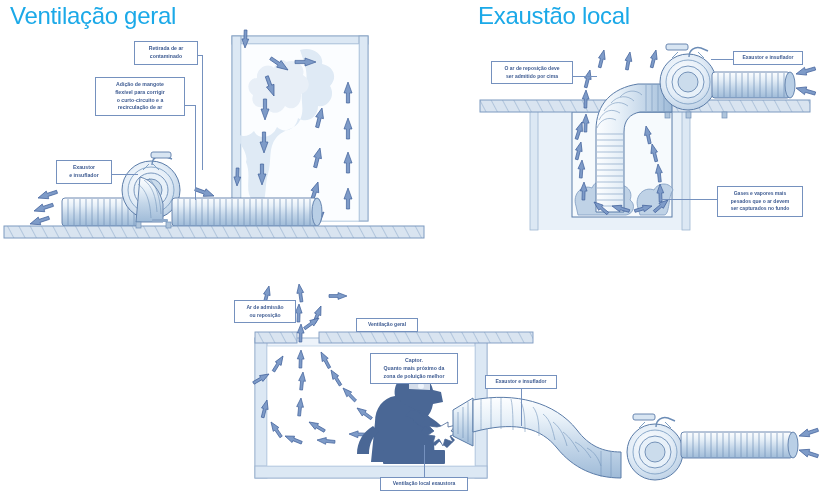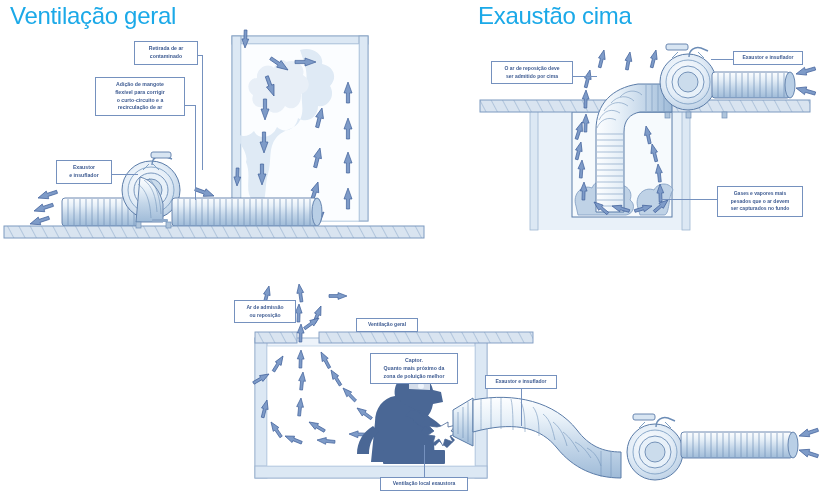--- a/index.html
+++ b/index.html
@@ -265,21 +265,21 @@
 
   <div class="callout" style="left:56px;top:160px;width:56px;">
     <span style="white-space:pre-line;">Exaustor
 e insuflador</span>
   </div>
   <div class="leader h" style="left:112px;top:174px;width:26px;"></div>
 </div>
 
 <div class="panel" id="panel-exaustao-geral">
 
-  <div class="panel-title" id="title-exaustao-geral">Exaustão cima</div>
+  <div class="panel-title" id="title-exaustao-geral">Exaustão local</div>
 
   <svg width="369" height="250" viewBox="0 0 369 250">
     <defs>
       <linearGradient id="ductG2" x1="0" y1="0" x2="0" y2="1">
         <stop offset="0%" stop-color="#FDFEFF"></stop>
         <stop offset="28%" stop-color="#E7F0F8"></stop>
         <stop offset="62%" stop-color="#C2D5E8"></stop>
         <stop offset="100%" stop-color="#9FBBD8"></stop>
       </linearGradient>
       <linearGradient id="ductV2" x1="0" y1="0" x2="1" y2="0">

